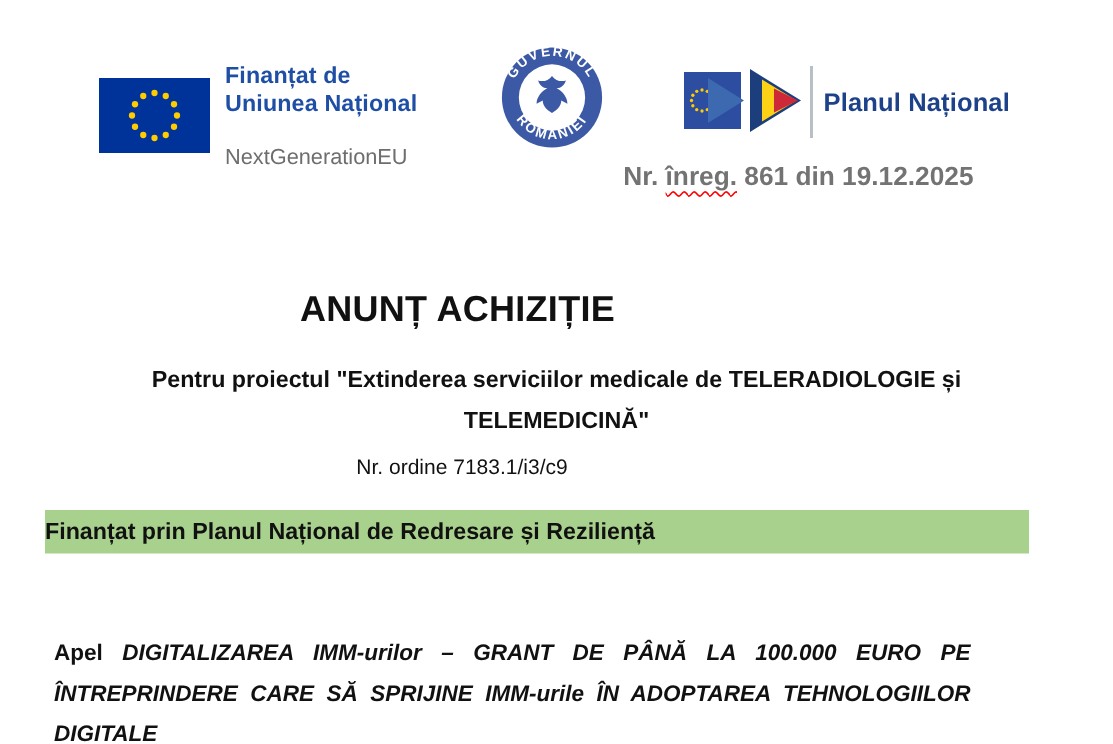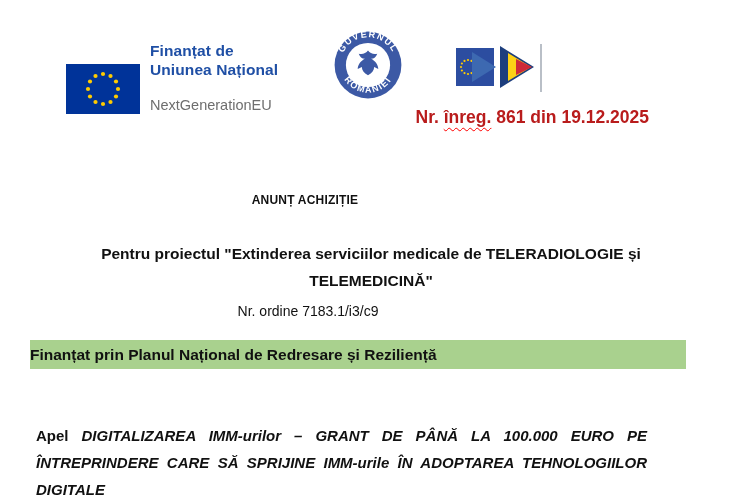--- a/index.html
+++ b/index.html
@@ -1,49 +1,49 @@
 <!DOCTYPE html>
 <html><head>
 <meta charset="utf-8">
 <style>
   html,body{margin:0;padding:0;background:#fff;}
   .page{
     position:relative;width:742px;height:496px;background:#ffffff;overflow:hidden;
     font-family:"Liberation Sans", sans-serif;color:#1a1a1a;
   }
   
-  .eu-logo{position:absolute;left:66px;top:40px;display:flex;align-items:flex-end;}
+  .eu-logo{position:absolute;left:66px;top:40px;display:flex;align-items:center;}
   .eu-flag{display:block;}
   .eu-text{margin-left:10px;padding-top:1px;}
   .eu-title{font-weight:bold;color:#1f4fa5;font-size:15.5px;line-height:19px;letter-spacing:.1px;}
   .eu-sub{color:#6e6e6e;font-size:14.5px;line-height:18px;margin-top:17px;}
 
   .gov-seal{position:absolute;left:331px;top:28px;}
 
   .pnrr-logo{position:absolute;left:456px;top:42px;display:flex;align-items:center;}
   .pnrr-sep{width:2px;height:48px;background:#b9bfc7;margin:0 7px 0 4px;}
   .pnrr-text{font-weight:bold;color:#1d4289;font-size:17px;line-height:21px;letter-spacing:.1px;}
 
   
   .reg-line{
     position:absolute;top:107px;right:93px;
-    font-weight:bold;font-size:17.5px;color:#b91c1c;text-align:right;
+    font-weight:bold;font-size:17.5px;color:#737373;text-align:right;
   }
   .squiggle{
     text-decoration-line:underline;
     text-decoration-style:wavy;
     text-decoration-color:#ff0000;
     text-decoration-thickness:1px;
     text-underline-offset:4px;
   }
 
   
   .doc-title{
     position:absolute;top:193px;left:0;width:610px;margin:0;
-    text-align:center;font-size:12px;font-weight:bold;color:#111;letter-spacing:.2px;
+    text-align:center;font-size:24px;font-weight:bold;color:#111;letter-spacing:.2px;
   }
   .project-line{
     position:absolute;top:240px;left:48px;width:646px;
     text-align:center;font-weight:bold;font-size:15.5px;line-height:27px;color:#111;
   }
   .order-line{
     position:absolute;top:303px;left:0;width:616px;
     text-align:center;font-size:14px;color:#111;
   }
   .funding-banner{
@@ -123,20 +123,21 @@
         <circle cx="5.9" cy="21.5" r="1.1"></circle>
           <circle cx="8.5" cy="18.9" r="1.1"></circle>
       </g>
       <polygon points="16,10 16,40 40,25" fill="#3d69b1"></polygon>
       <polygon points="44,4 44,46 78,25" fill="#1d3e7d"></polygon>
       <polygon points="52,11 52,39 75,25" fill="#fcd116"></polygon>
       <polygon points="60,17 60,33 76,25" fill="#ce2939"></polygon>
     </svg>
     <div class="pnrr-sep"></div>
     <div class="pnrr-text">
+      <div>Planul Național</div>
     </div>
   </div>
 
   <div class="reg-line"><span>Nr. </span><span class="squiggle">înreg.</span><span> 861 din 19.12.2025</span></div>
 
   <h1 class="doc-title">ANUNȚ ACHIZIȚIE</h1>
 
   <div class="project-line">Pentru proiectul "Extinderea serviciilor medicale de TELERADIOLOGIE și TELEMEDICINĂ"</div>
 
   <div class="order-line">Nr. ordine 7183.1/i3/c9</div>

